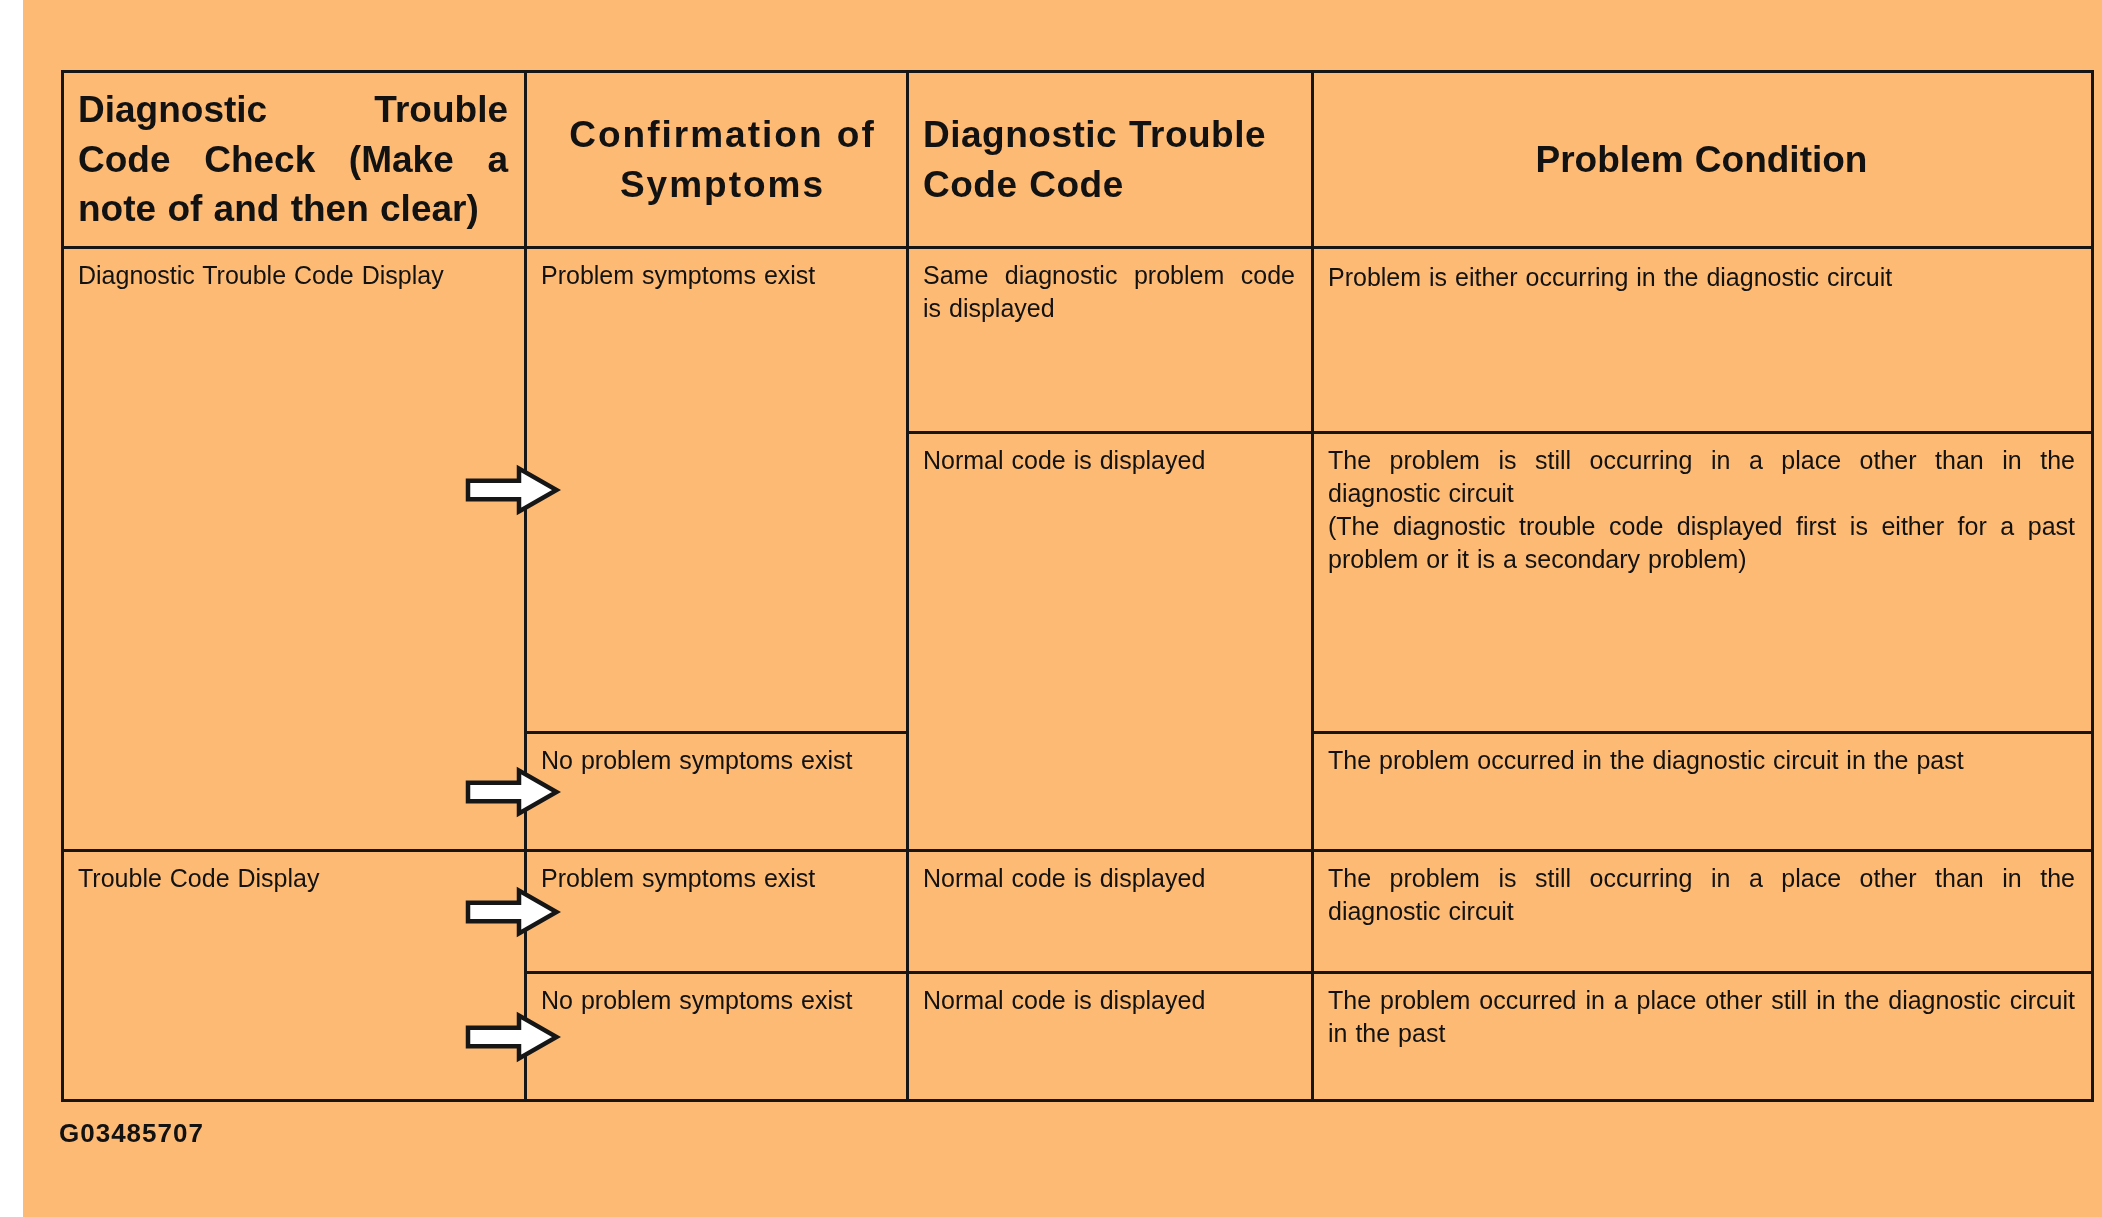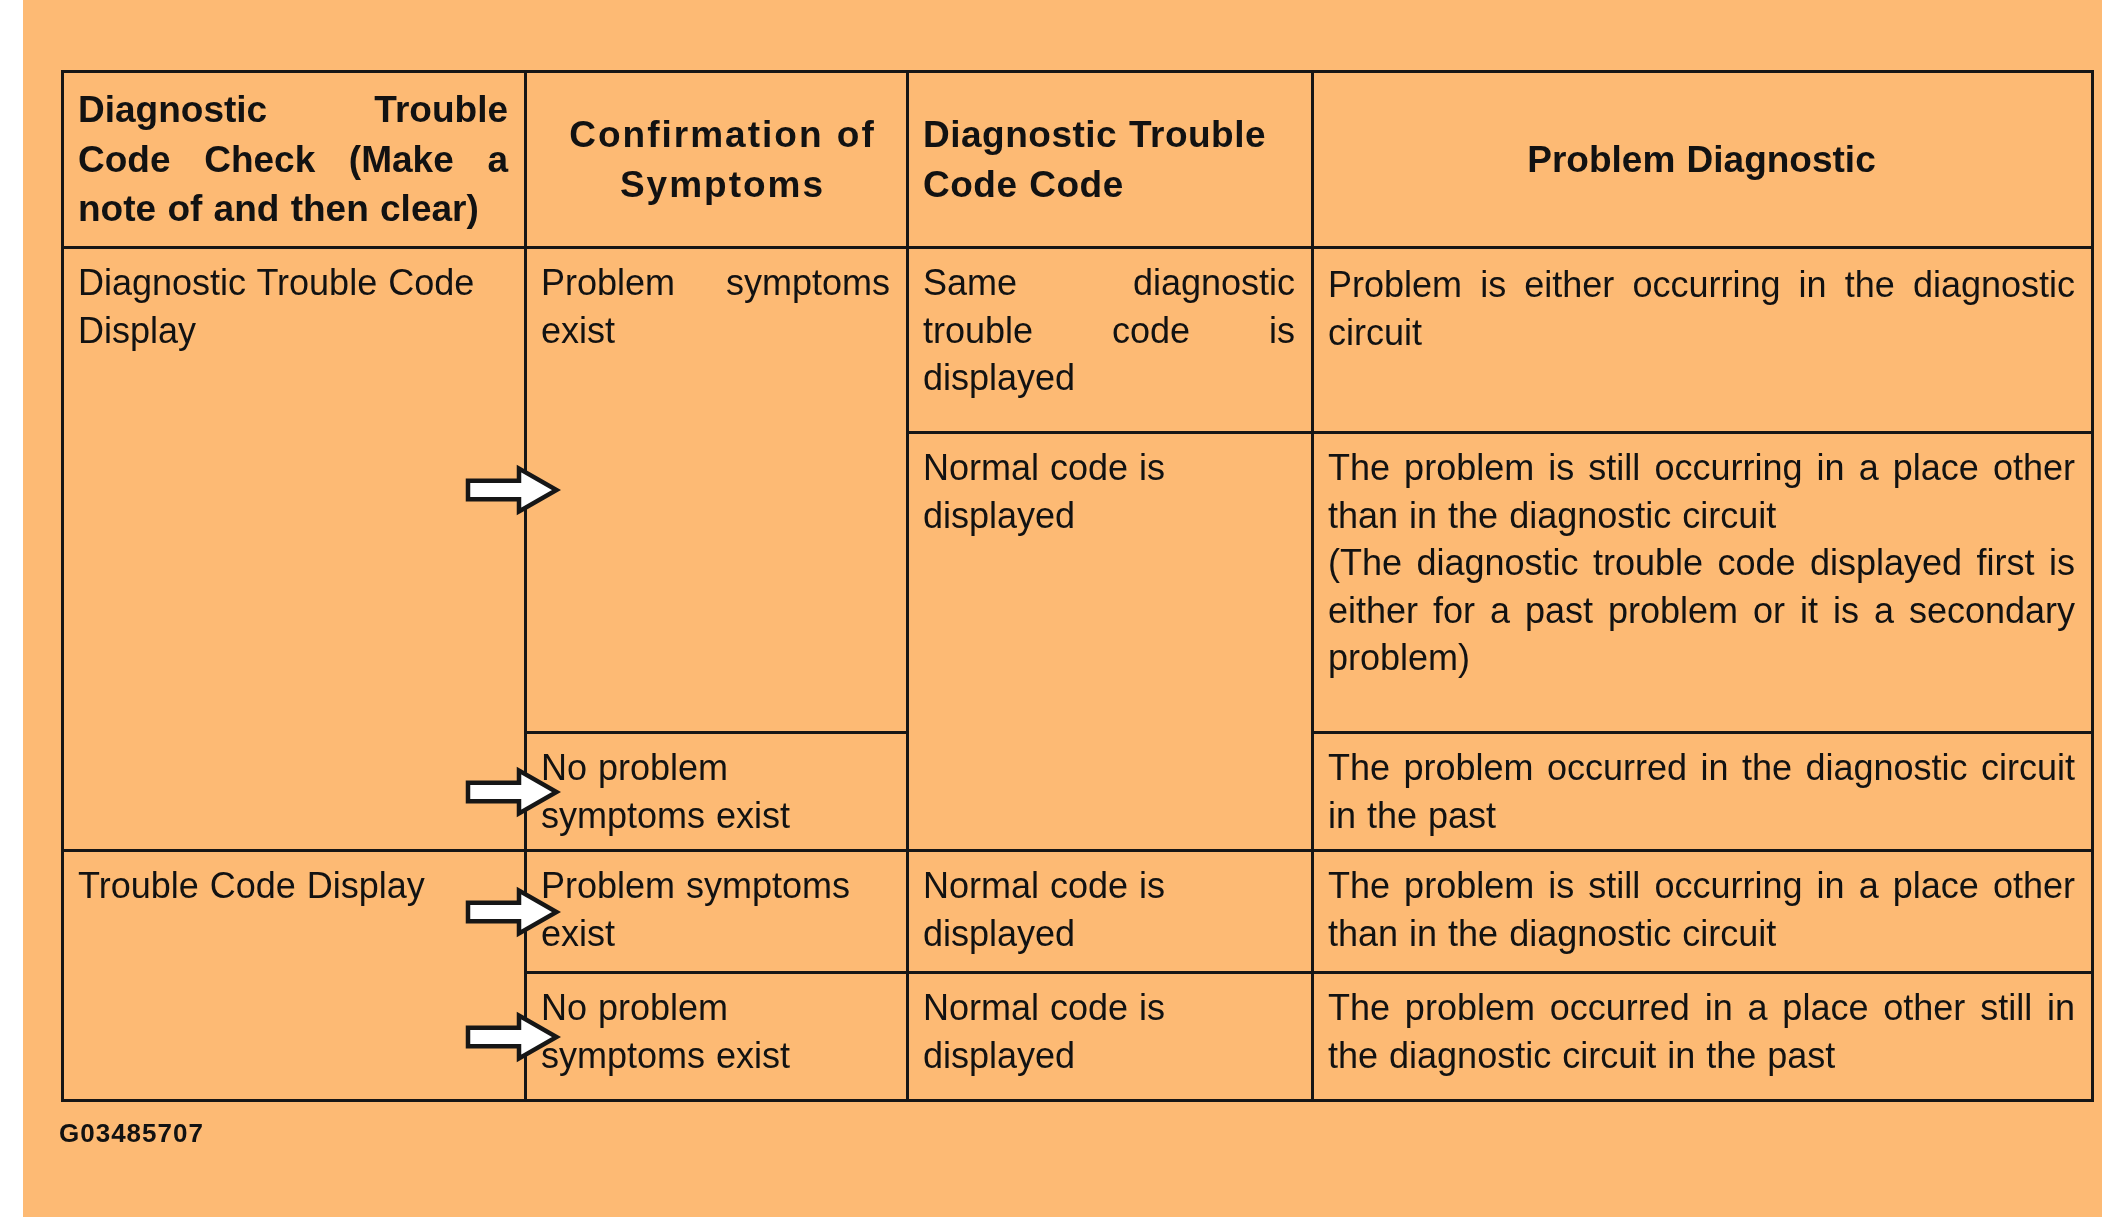--- a/index.html
+++ b/index.html
@@ -20,21 +20,21 @@
     position: absolute;
     left: 38px; top: 70px;
     width: 2030px;
     border-collapse: collapse;
     table-layout: fixed;
   }
   td, th {
     border: 3px solid #161616;
     vertical-align: top;
     padding: 10px 16px 10px 14px;
-    font-size: 36px;
+    font-size: 25px;
     line-height: 1.32;
     text-align: left;
     font-weight: 400;
     word-spacing: 1px;
   }
   th {
     font-weight: 700;
     vertical-align: middle;
     font-size: 37px;
     line-height: 1.35;
@@ -88,34 +88,34 @@
       <col style="width:382px">
       <col style="width:405px">
       <col style="width:780px">
     </colgroup>
 
     <tbody>
         <tr class="h0">
       <th class="just">Diagnostic Trouble Code Check (Make a note of and then clear)</th>
       <th class="center ls">Confirmation of Symptoms</th>
       <th class="ls-sm">Diagnostic Trouble Code Code</th>
-      <th class="center">Problem Diagnostic</th>
+      <th class="center">Problem Condition</th>
     </tr>
 
     <tr class="h1">
       <td rowspan="3">Diagnostic Trouble Code Display</td>
       <td rowspan="2" class="rel just">
         <span class="arrow">
           <svg viewBox="0 0 64 34" preserveAspectRatio="none">
             <path d="M2 11 H36 V3 L61 17 L36 31 V23 H2 Z" fill="#ffffff" stroke="#161616" stroke-width="3" stroke-linejoin="miter"></path>
           </svg>
         </span>
         <span>Problem symptoms exist</span>
       </td>
-      <td class="just">Same diagnostic trouble code is displayed</td>
+      <td class="just">Same diagnostic problem code is displayed</td>
       <td class="just pad-big">Problem is either occurring in the diagnostic circuit</td>
     </tr>
 
     <tr class="h2">
       <td rowspan="2">Normal code is displayed</td>
       <td class="just">
         <div>The problem is still occurring in a place other than in the diagnostic circuit</div>
         <div class="note-gap">(The diagnostic trouble code displayed first is either for a past problem or it is a secondary problem)</div>
       </td>
     </tr>

